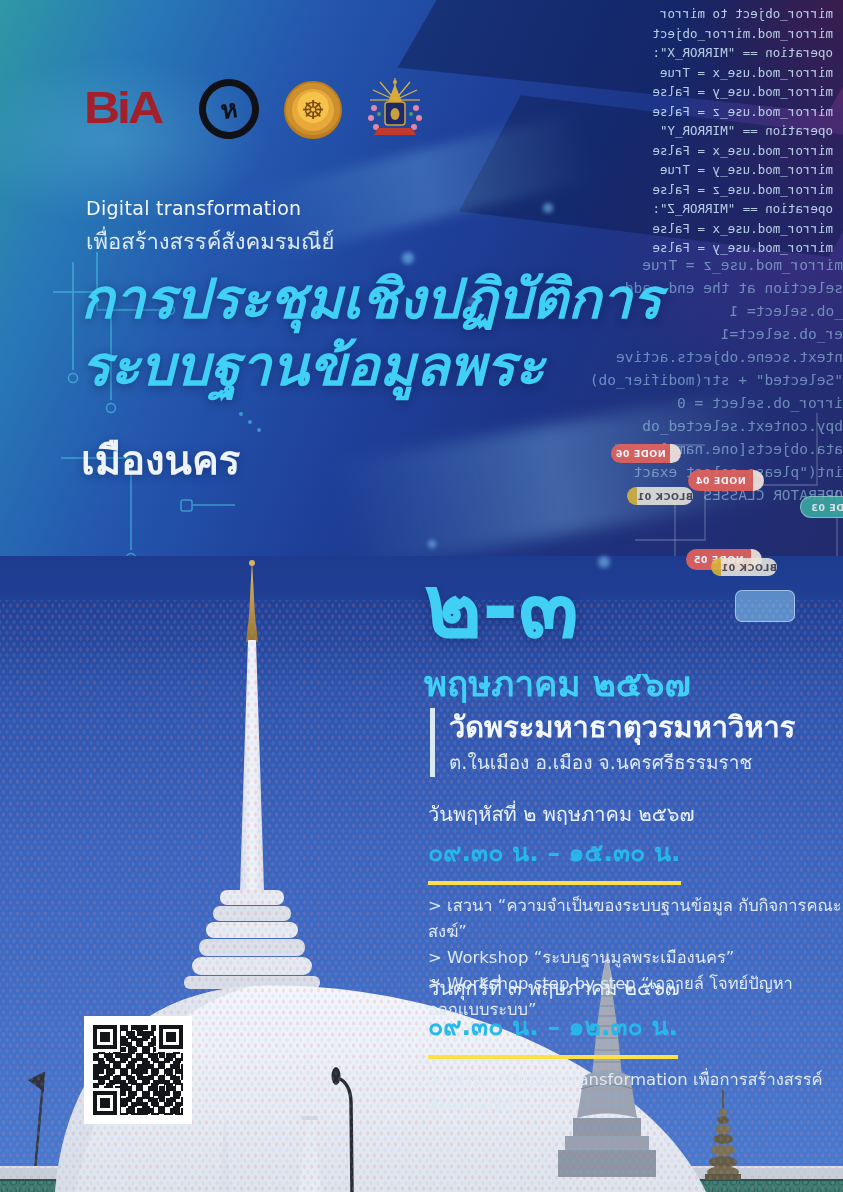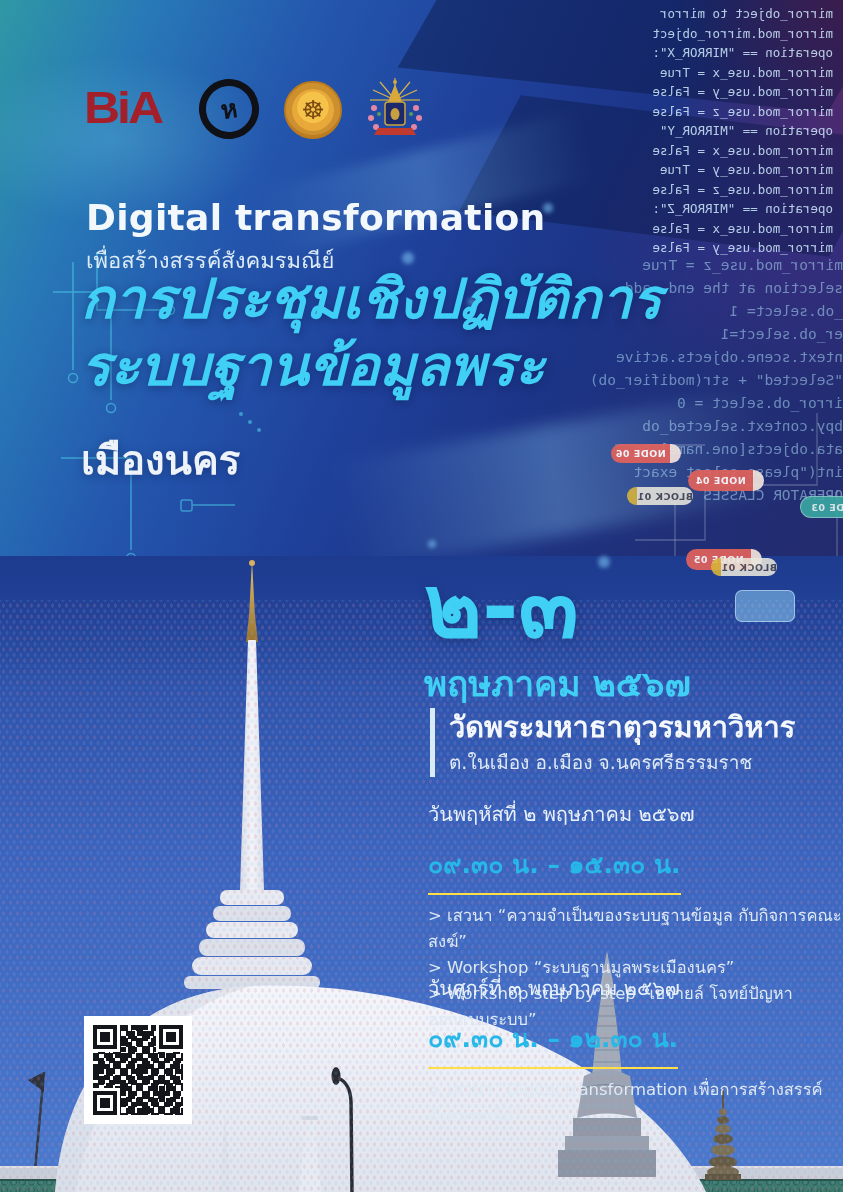--- a/index.html
+++ b/index.html
@@ -58,35 +58,35 @@
   .wheel{position:absolute;left:284px;top:81px;width:58px;height:58px;border-radius:50%;
          background:radial-gradient(circle at 50% 45%, #f6c34a 0 38%, #e9a83a 40% 68%, #d28e2a 70% 100%);
          border:2px solid #b97a1e;box-sizing:border-box;display:flex;align-items:center;justify-content:center;
          box-shadow:inset 0 0 0 6px rgba(120,70,15,.25);}
   .wheel span{font-size:26px;color:#7a4a10;line-height:1;}
   .royal{position:absolute;left:366px;top:76px;}
 
   
   .txt{position:absolute;z-index:5;}
   .intro{left:86px;top:197px;}
-  .intro-en{font-size:36px;font-weight:700;color:#f2f8fc;letter-spacing:.3px;}
+  .intro-en{font-size:19px;font-weight:400;color:#f2f8fc;letter-spacing:.3px;}
   .intro-th{font-size:22px;font-weight:400;color:#dcebf6;margin-top:5px;}
   .title{left:81px;top:266px;font-size:55px;font-weight:800;color:#40cff5;line-height:67px;
          text-shadow:0 2px 10px rgba(10,25,70,.45);font-style:italic;}
   .title3{left:81px;top:428px;font-size:40px;font-weight:600;color:#eef3f9;text-shadow:0 2px 8px rgba(10,25,70,.4);}
   .dates{left:424px;top:560px;font-size:88px;font-weight:800;color:#40cff5;line-height:94px;text-shadow:0 2px 10px rgba(10,25,70,.35);}
   .month{left:424px;top:656px;font-size:35px;font-weight:800;color:#40cff5;}
   .venue{left:430px;top:708px;border-left:5px solid #d9ecf6;padding:2px 0 2px 14px;}
   .venue-name{font-size:29px;font-weight:700;color:#f4f8fc;line-height:34px;}
   .venue-addr{font-size:19px;font-weight:400;color:#dfeaf4;margin-top:5px;line-height:26px;}
   .day{left:428px;color:#e8f1f9;}
   .day1{top:802px;} .day2{top:976px;}
   .day-title{font-size:20px;font-weight:500;line-height:24px;}
-  .day-time{display:inline-block;font-size:25px;font-weight:800;color:#27b8ea;margin-top:18px;
-            padding-bottom:9px;border-bottom:2px solid #fde047;min-width:236px;}
+  .day-time{display:inline-block;font-size:25px;font-weight:800;color:#27b8ea;margin-top:6px;
+            padding-bottom:9px;border-bottom:4px solid #fde047;min-width:236px;}
   .day-items{margin-top:8px;}
   .day-item{font-size:16.5px;line-height:26px;color:#dde9f4;}
 
   
   .qr{position:absolute;left:84px;top:1016px;width:108px;height:108px;background:#fff;
       padding:9px;box-sizing:border-box;z-index:5;}
   .qr-pattern{position:relative;width:90px;height:90px;
     background:
       conic-gradient(#13151a 25%,transparent 0 50%,#13151a 0 75%,transparent 0) 0 0/11px 11px,
       conic-gradient(transparent 25%,#13151a 0 50%,transparent 0 75%,#13151a 0) 5px 6px/15px 15px,#fff;}

